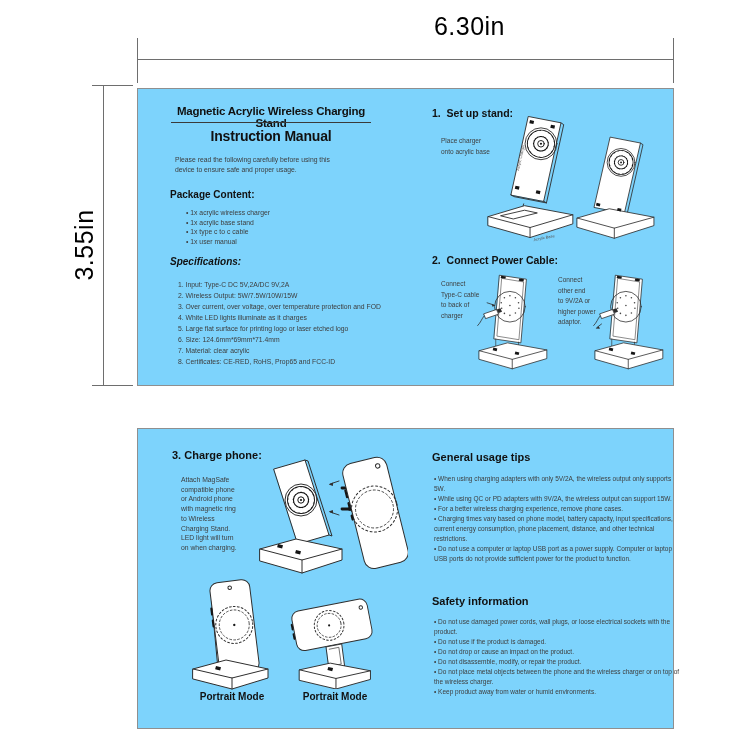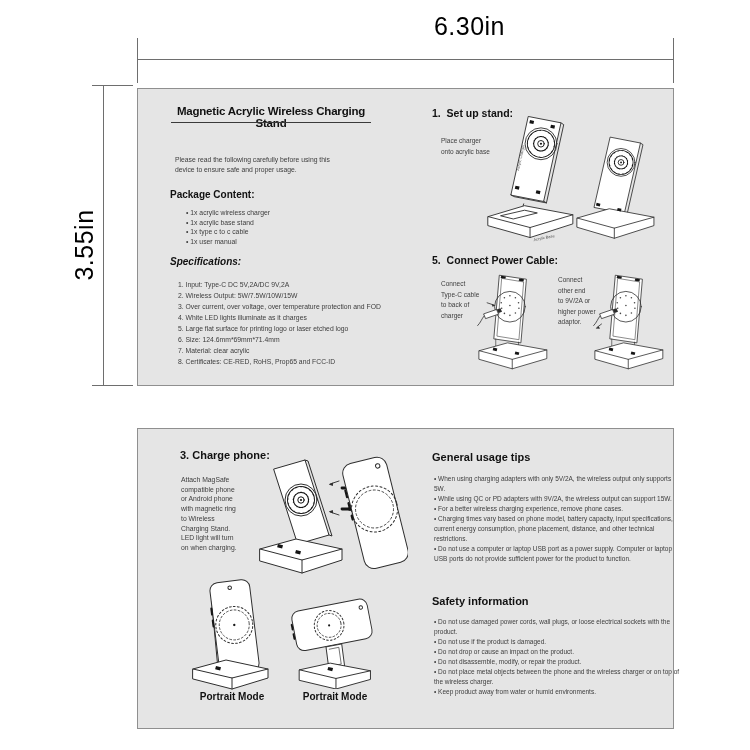--- a/index.html
+++ b/index.html
@@ -1,19 +1,19 @@
 <!DOCTYPE html>
 <html><head>
 <meta charset="utf-8">
 <style>
   html,body{margin:0;padding:0;}
   body{width:750px;height:750px;background:#ffffff;position:relative;overflow:hidden;
        font-family:"Liberation Sans","DejaVu Sans",sans-serif;color:#1c1c1c;}
   .abs{position:absolute;}
-  .panel{position:absolute;border:1px solid #8f8f8f;background:#e5e5e5;box-sizing:border-box;padding-left:15px;}
+  .panel{position:absolute;border:1px solid #8f8f8f;background:#7dd3fc;box-sizing:border-box;padding-left:15px;}
   .dimlabel{font-size:25px;color:#000;letter-spacing:0.5px;}
   .dimline{background:#6e6e6e;}
   .h-bold{font-weight:700;color:#111;white-space:pre-wrap;}
   .tiny{font-size:6.8px;color:#3d3d3d;}
   .pre{white-space:pre-line;}
   ul.plain{list-style:none;margin:0;padding:0;}
   ul.pkg li{font-size:6.8px;color:#3d3d3d;line-height:9.5px;}
   ul.pkg li::before{content:"•  ";}
   ul.spec li{font-size:6.8px;color:#3d3d3d;line-height:11px;}
   .note{font-size:6.5px;color:#3d3d3d;line-height:1.62;}
@@ -33,20 +33,21 @@
 
 <div class="abs dimlabel" style="left:84px;top:245px;transform:translate(-50%,-50%) rotate(-90deg);transform-origin:center;">3.55in</div>
 <div class="abs dimline" style="left:103px;top:85px;width:1px;height:301px;"></div>
 <div class="abs dimline" style="left:92px;top:85px;width:41px;height:1px;"></div>
 <div class="abs dimline" style="left:92px;top:385px;width:41px;height:1px;"></div>
 
 <div class="panel" style="left:137px;top:88px;width:537px;height:298px;">
 
   <div class="abs h-bold" style="left:28px;top:16px;width:210px;text-align:center;font-size:11.5px;letter-spacing:-0.2px;">Magnetic Acrylic Wireless Charging Stand</div>
   <div class="abs" style="left:33px;top:33px;width:200px;height:1px;background:#3a3a3a;"></div>
+  <div class="abs h-bold" style="left:28px;top:39px;width:210px;text-align:center;font-size:14px;letter-spacing:-0.2px;">Instruction Manual</div>
 
   <div class="abs tiny pre" style="left:37px;top:66px;width:185px;line-height:10px;">Please read the following carefully before using this
 device to ensure safe and proper usage.</div>
 
   <div class="abs h-bold" style="left:32px;top:100px;font-size:10px;">Package Content:</div>
   <ul class="plain pkg abs" style="left:48px;top:119px;">
     <li>1x acrylic wireless charger</li>
     <li>1x acrylic base stand</li>
     <li>1x type c to c cable</li>
     <li>1x user manual</li>
@@ -107,21 +108,21 @@
         <circle cx="56" cy="42" r="1.1" fill="#151515" stroke="none"></circle>
       </g>
       <path d="M4,108 L42,97 L95,107 L95,117 L48,132 L4,119 Z" fill="#fff"></path>
       <path d="M4,108 L48,120 L95,107"></path>
       <path d="M48,120 L48,132"></path>
       <path d="M27,90 l4.5,1 l-0.8,3.2 l-4.5,-1 Z" fill="#151515" stroke="none"></path>
       <path d="M52,96 l4.5,1 l-0.8,3.2 l-4.5,-1 Z" fill="#151515" stroke="none"></path>
     </g>
   </svg>
 
-  <div class="abs h-bold" style="left:294px;top:165px;font-size:10.5px;">5.  Connect Power Cable:</div>
+  <div class="abs h-bold" style="left:294px;top:165px;font-size:10.5px;">2.  Connect Power Cable:</div>
   <div class="abs note pre" style="left:303px;top:190px;width:55px;">Connect
 Type-C cable
 to back of
 charger</div>
   <div class="abs note pre" style="left:420px;top:186px;width:55px;">Connect
 other end
 to 9V/2A or
 higher power
 adaptor.</div>
 
@@ -193,21 +194,21 @@
       <path d="M2,104 L44,115 L88,103"></path>
       <path d="M44,115 L44,127"></path>
       <path d="M20,100 l5,1.2 l-0.9,3.4 l-5,-1.2 Z" fill="#151515" stroke="none"></path>
       <path d="M48,105 l5,1.2 l-0.9,3.4 l-5,-1.2 Z" fill="#151515" stroke="none"></path>
     </g>
   </svg>
 </div>
 
 <div class="panel" style="left:137px;top:428px;width:537px;height:301px;">
 
-  <div class="abs h-bold" style="left:34px;top:20px;font-size:11px;margin-left:8px;">3. Charge phone:</div>
+  <div class="abs h-bold" style="left:34px;top:20px;font-size:11px;">3. Charge phone:</div>
   <div class="abs tiny pre" style="left:43px;top:46px;width:80px;line-height:9.7px;">Attach MagSafe
 compatible phone
 or Android phone
 with magnetic ring
 to Wireless
 Charging Stand.
 LED light will turn
 on when charging.</div>
 
   <svg class="abs" style="left:100px;top:14px;" width="170" height="150" viewBox="0 0 170 150">

